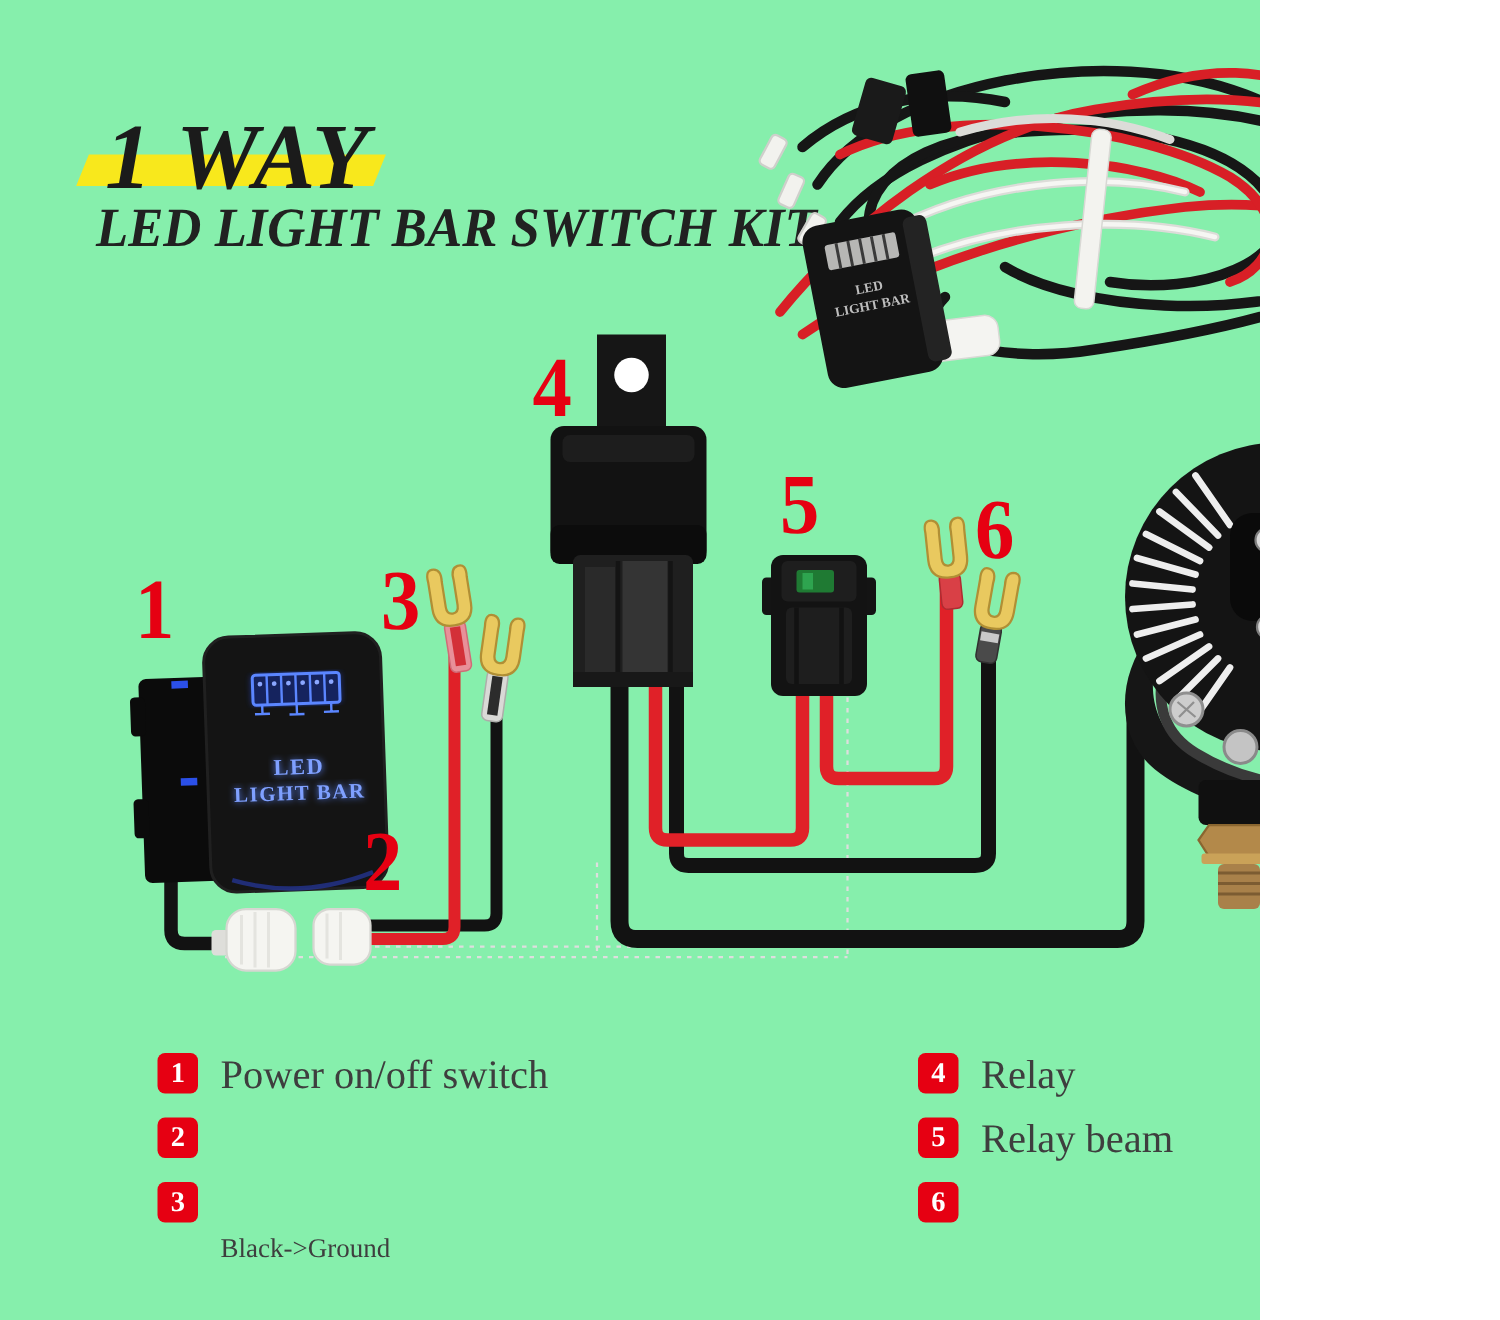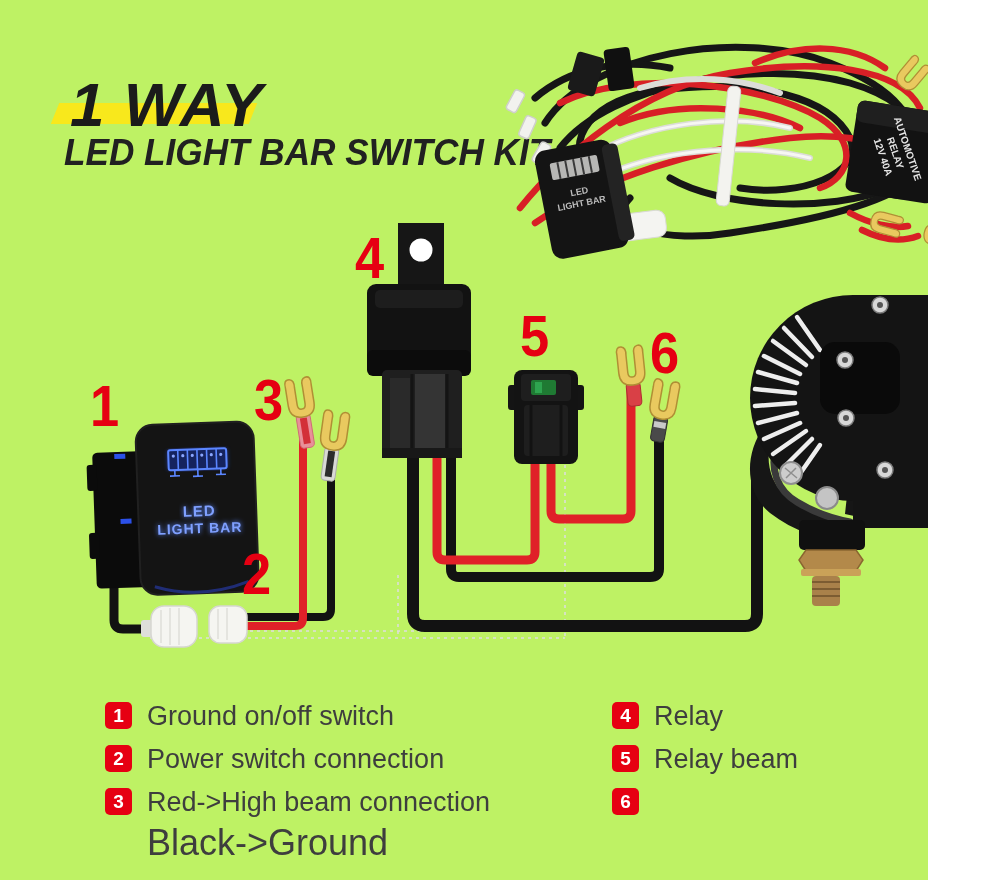--- a/index.html
+++ b/index.html
@@ -1,34 +1,34 @@
 <!DOCTYPE html>
 <html><head>
 <meta charset="utf-8">
 <style>
   html,body{margin:0;padding:0;background:#fff;}
-  .canvas{position:relative;width:928px;height:880px;background:#bef264;overflow:hidden;
-          font-family:Liberation Sans, sans-serif;}
+  .canvas{position:relative;width:840px;height:880px;background:#86efac;overflow:hidden;
+          font-family:Liberation Serif, serif;}
   
   .hl-strip{position:absolute;left:55px;top:103px;width:198px;height:21px;
             background:#f8e81c;transform:skewX(-22deg);}
   .kicker{position:absolute;left:70px;top:74px;font-size:62px;font-weight:900;font-style:italic;
           color:#1b1b1b;letter-spacing:1px;line-height:1;white-space:nowrap;}
   .main-title{position:absolute;left:64px;top:134px;font-size:37px;font-weight:900;font-style:italic;
           color:#212121;letter-spacing:0px;line-height:1;white-space:nowrap;
           transform:scaleX(0.95);transform-origin:left center;}
   
   .callout{position:absolute;font-size:57px;font-weight:900;color:#e60012;line-height:1;
            transform:scaleX(0.92);transform-origin:left top;}
   
   .legend-item{position:absolute;display:flex;align-items:flex-start;}
   .badge{width:27px;height:27px;background:#e60012;border-radius:5px;color:#fff;
          font-size:19px;font-weight:700;text-align:center;line-height:27px;flex:0 0 27px;}
   .legend-text{margin-left:15px;font-size:27px;color:#3e3e3e;line-height:1.1;white-space:nowrap;}
-  .legend-text2{position:absolute;font-size:36px;color:#3e3e3e;white-space:nowrap;}
+  .legend-text2{position:absolute;font-size:18px;color:#3e3e3e;white-space:nowrap;}
   .abs{position:absolute;}
   svg{display:block;}
 </style>
 </head>
 <body>
 
 <div class="canvas">
 
   <div class="hl-strip"></div>
   <div class="kicker">1 WAY</div>
@@ -298,29 +298,27 @@
   <div class="callout" style="left:90px;top:378px">1</div>
   <div class="callout" style="left:242px;top:546px">2</div>
   <div class="callout" style="left:254px;top:372px">3</div>
   <div class="callout" style="left:355px;top:230px">4</div>
   <div class="callout" style="left:520px;top:308px">5</div>
   <div class="callout" style="left:650px;top:325px">6</div>
 
   <div>
     <div class="legend-item" style="left:105px;top:702px">
       <span class="badge">1</span>
-      <span class="legend-text">Ground on/off switch</span>
+      <span class="legend-text">Power on/off switch</span>
     </div>
     <div class="legend-item" style="left:105px;top:745px">
       <span class="badge">2</span>
-      <span class="legend-text">Power switch connection</span>
     </div>
     <div class="legend-item" style="left:105px;top:788px">
       <span class="badge">3</span>
-      <span class="legend-text">Red-&gt;High beam connection</span>
     </div>
     <div class="legend-text2" style="left:147px;top:822px">Black-&gt;Ground</div>
 
     <div class="legend-item" style="left:612px;top:702px">
       <span class="badge">4</span>
       <span class="legend-text">Relay</span>
     </div>
     <div class="legend-item" style="left:612px;top:745px">
       <span class="badge">5</span>
       <span class="legend-text">Relay beam</span>

